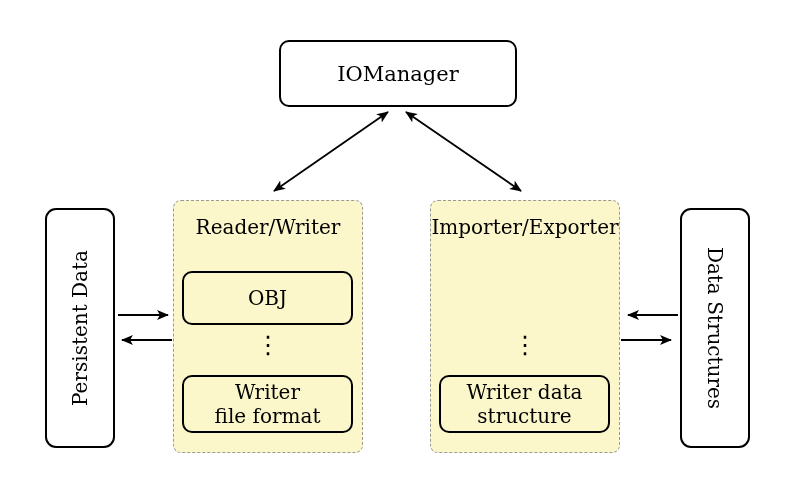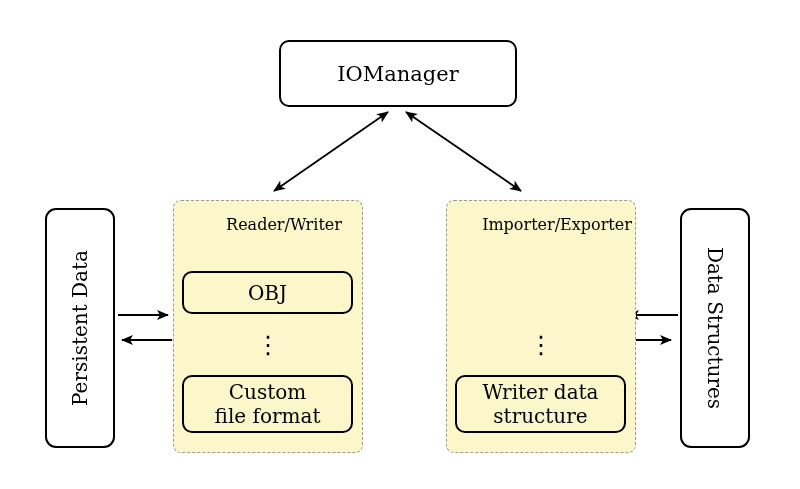--- a/index.html
+++ b/index.html
@@ -63,43 +63,43 @@
   .vtext.down { transform: translate(-50%, -50%) rotate(90deg); }
   .group {
     position: absolute;
     top: 200px;
     width: 190px; height: 253px;
     background: var(--group-fill);
     border: 1.6px dashed var(--group-border);
     border-radius: 8px;
   }
   .group.rw { left: 173px; }
-  .group.ie { left: 430px; margin-left: 16px; }
+  .group.ie { left: 430px; }
   .group-title {
     position: absolute;
-    top: 14px; left: 16px;
+    top: 14px; left: 0;
     width: 100%;
     text-align: center;
-    font-size: 16px;
+    font-size: 20px;
   }
   .inner-box {
     position: absolute;
     left: 8px;
     width: 171px;
     background: var(--group-fill);
     border: 2.5px solid var(--node-border);
     border-radius: 10px;
     display: flex;
     align-items: center;
     justify-content: center;
     text-align: center;
     font-size: 20px;
     line-height: 1.2;
   }
-  .inner-box.top-item    { top: 70px;  height: 43px; }
+  .inner-box.top-item    { top: 70px;  height: 54px; }
   .inner-box.bottom-item { top: 174px; height: 58px; }
   .inner-box span { white-space: pre-line; }
   .dots {
     position: absolute;
     top: 118px; left: 0;
     width: 100%; height: 52px;
     display: flex;
     align-items: center;
     justify-content: center;
     font-size: 24px;
@@ -143,21 +143,21 @@
     <span class="vtext down">Data Structures</span>
   </div>
 
   <div class="group rw">
     <div class="group-title">Reader/Writer</div>
     <div class="inner-box top-item">
       <span>OBJ</span>
     </div>
     <div class="dots">⋮</div>
     <div class="inner-box bottom-item">
-      <span>Custom
+      <span>Writer
 file format</span>
     </div>
   </div>
 
   <div class="group ie">
     <div class="group-title">Importer/Exporter</div>
     <div class="dots">⋮</div>
     <div class="inner-box bottom-item">
       <span>Writer data
 structure</span>

